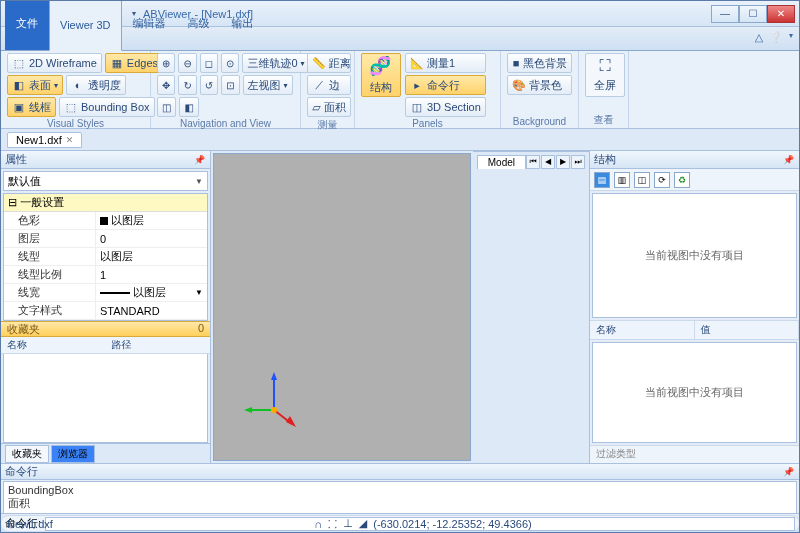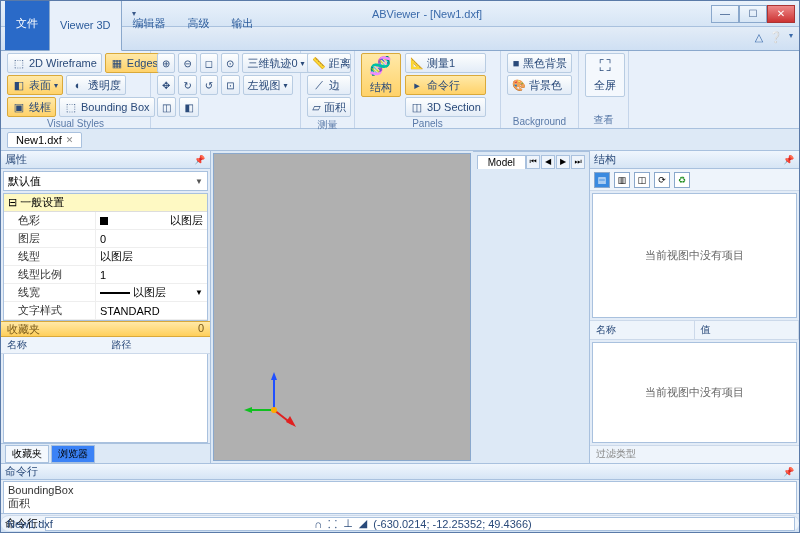--- a/index.html
+++ b/index.html
@@ -1,20 +1,20 @@
 <!DOCTYPE html>
 <html><head>
 <meta charset="utf-8">
 <style>
 * { box-sizing: border-box; margin: 0; padding: 0; font-family: "Microsoft YaHei", "Segoe UI", Tahoma, sans-serif; font-size: 11px; }
 body { width: 800px; height: 533px; background: #e6eef7; overflow: hidden; border: 1px solid #5a7aa8; }
 .titlebar { height: 26px; background: linear-gradient(#e9f1fb,#d6e5f5); display: flex; align-items: center; padding: 0 4px; border-bottom: 1px solid #a9c1de; }
 .qat { display: flex; gap: 2px; align-items: center; }
 .qat-btn { width: 18px; height: 18px; display: flex; align-items: center; justify-content: center; color: #3a5a8a; cursor: pointer; }
-.title-text { flex: 1; text-align: center; color: #3a6aaa; font-size: 12px; }
+.title-text { flex: 1; text-align: left; color: #3a6aaa; font-size: 12px; }
 .winbtns { display: flex; gap: 0; }
 .winbtn { width: 28px; height: 18px; border: 1px solid #8aa8cc; background: linear-gradient(#f0f6fd,#d6e5f5); display: flex; align-items: center; justify-content: center; font-size: 10px; color: #3a5a8a; cursor: pointer; }
 .winbtn.close { background: linear-gradient(#e88,#c33); color: #fff; border-color: #a33; }
 .tabs { height: 24px; background: linear-gradient(#e3ecf7,#cfe0f3); display: flex; align-items: flex-end; padding-left: 4px; border-bottom: 1px solid #8aa8cc; position:relative;}
 .tab { padding: 19px 10px; color: #2a5a9a; cursor: pointer; border: 1px solid transparent; border-bottom:none;}
 .tab.file { background: #2a6ac8; color: #fff; border-radius: 2px 2px 0 0; }
 .tab.active { background: #e8f0fa; border: 1px solid #8aa8cc; border-bottom: 1px solid #e8f0fa; border-radius: 3px 3px 0 0; margin-bottom:-1px;}
 .tab-icons{position:absolute;right:6px;top:4px;display:flex;gap:6px;color:#3a6aaa;}
 .ribbon { height: 78px; background: #e8f0fa; border-bottom: 1px solid #a9c1de; display: flex; }
 .rgroup { border-right: 1px solid #c5d5ea; padding: 2px 6px 0 6px; display: flex; flex-direction: column; justify-content: space-between; }
@@ -30,21 +30,21 @@
 .mainarea { display: flex; height: 312px; }
 .leftpanel { width: 210px; background: #e3ecf7; border-right: 1px solid #a9c1de; display: flex; flex-direction: column; }
 .panel-hdr { height: 18px; background: linear-gradient(#f0f6fd,#d6e5f5); border-bottom: 1px solid #a9c1de; display: flex; align-items: center; justify-content: space-between; padding: 0 4px; color: #2a4a7a; font-size:10px;}
 .panel-hdr .pin { font-size: 9px; color: #5a7aa8; cursor:pointer;}
 .combo { height: 20px; border: 1px solid #a9c1de; background: #fff; margin: 2px; display: flex; align-items: center; justify-content: space-between; padding: 0 4px; cursor:pointer;}
 .combo .arrow { font-size: 8px; color: #555; }
 .propgrid { background: #fff; border: 1px solid #a9c1de; margin: 0 2px; flex: 0 0 auto; }
 .propcat { background: #fef9c3; padding: 1px 4px; border-bottom: 1px solid #ddd; }
 .proprow { display: flex; border-bottom: 1px solid #eee; }
 .proprow .k { width: 92px; padding: 1px 4px 1px 14px; border-right: 1px solid #eee; color: #333; }
-.proprow .v { flex: 1; padding: 1px 4px; display:flex; align-items:center; gap:3px;justify-content:space-between;}
+.proprow .v { flex: 1; padding: 1px 4px; display:flex; align-items:center; gap:3px;}
 .fav-hdr { height: 16px; background: linear-gradient(#ffe9a8,#ffcf5a); border-top: 1px solid #d9a93a; border-bottom: 1px solid #d9a93a; display: flex; justify-content: space-between; padding: 0 6px; color: #7a5a1a; font-size:10px;}
 .fav-cols { display: flex; background: #eef4fb; border-bottom: 1px solid #ccd9ea; }
 .fav-cols div { flex: 1; padding: 1px 6px; color: #2a4a7a; font-size:10px; }
 .fav-body { flex: 1; background: #fff; margin: 0 2px; border: 1px solid #a9c1de; border-top:none;}
 .lefttabs { height: 20px; border-top: 1px solid #a9c1de; display: flex; align-items: center; padding-left: 4px; gap:2px; background:#dde9f6;}
 .lefttab { padding: 1px 6px; border: 1px solid #a9c1de; background: #f4f8fd; cursor:pointer; font-size:10px;}
 .lefttab.active { background: #3b82f6; }
 .viewport { flex: 1; display: flex; background: #dde9f6; }
 .canvas { flex: 1; background: #b0b0b0; position: relative; margin: 2px; border: 1px solid #8aa8cc; }
 .axis { position: absolute; left: 30px; bottom: 30px; width: 60px; height: 60px; }
@@ -163,20 +163,21 @@
         <div class="rbtn">
             <span>左视图</span>
             <span style="font-size:8px;">▾</span>
           </div>
       </div>
       <div class="rrow" style="margin-top:2px;">
         <span class="rbtn">◫</span>
         <span class="rbtn">◧</span>
       </div>
     </div>
+    <div class="rgroup-title">Navigation and View</div>
   </div>
   <div class="rgroup" style="width:54px;">
     <div>
       <div class="rbtn" style="width:44px;">
           <span class="ribbon-ico">📏</span>
           <span>距离</span>
         </div>
       <div class="rbtn" style="width:44px;margin-top:2px;">
           <span class="ribbon-ico">⟋</span>
           <span>边</span>

